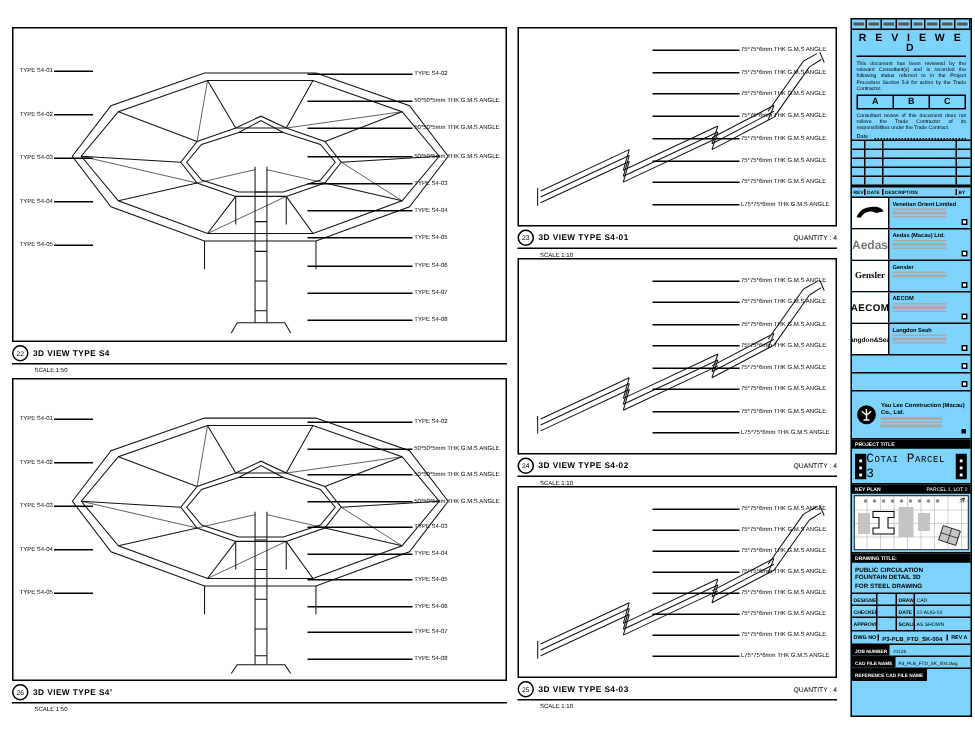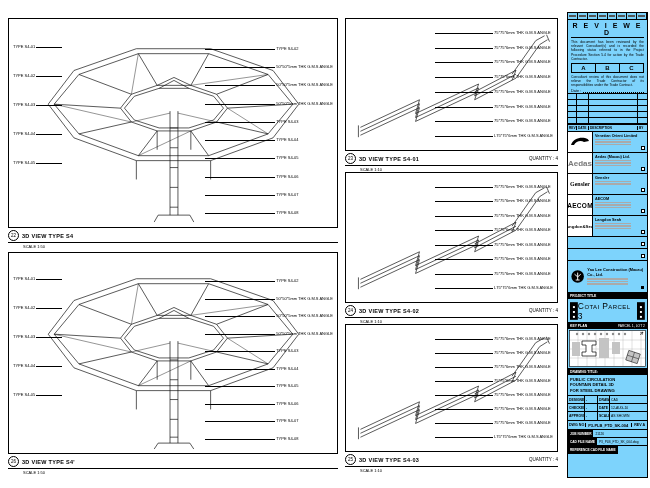--- a/index.html
+++ b/index.html
@@ -63,21 +63,21 @@
   .lg-aecom{font-size:6.5px;font-weight:bold;letter-spacing:.3px}
   .lg-ls{font-size:4.4px;font-weight:bold}
   .erow{height:12px;border-bottom:1px solid #000;position:relative}
 
   .ctr{height:32px;display:flex;align-items:center;gap:3px;padding:2px 3px;position:relative;border-bottom:1px solid #000}
   .ctr .cname{font-size:3.9px}
   .sq{position:absolute;right:3px;bottom:3px;width:3.5px;height:3.5px;background:#000}
 
   .bar{background:#000;color:#fff;font-size:3.4px;font-weight:bold;display:flex;align-items:center;padding:0 2px;height:6px}
   .pjname{height:24px;display:flex;align-items:center;justify-content:space-between;padding:0 2px;border-bottom:1px solid #000}
-  .pname{font-family:Liberation Sans, sans-serif;font-variant:small-caps;font-size:8.5px;letter-spacing:.4px}
+  .pname{font-family:Liberation Mono, monospace;font-variant:small-caps;font-size:8.5px;letter-spacing:.4px}
 
   .kpmap{height:40px;padding:1px;border-bottom:1px solid #000}
   .kpmap svg{width:100%;height:100%}
   .kpbar span:last-child{margin-left:auto;font-weight:normal}
 
   .dtxt{padding:1.5px 2px;font-size:4.2px;font-weight:bold;line-height:1.35;border-bottom:1px solid #000}
 
   .itbl{display:grid;grid-template-columns:17px 13px 12px 1fr;font-size:3.4px;border-bottom:1px solid #000}
   .itbl span{border-right:.5px solid #000;border-bottom:.5px solid #000;padding:1.5px 1px;height:8px;overflow:hidden}
   .itbl span:nth-child(4n){border-right:none}

